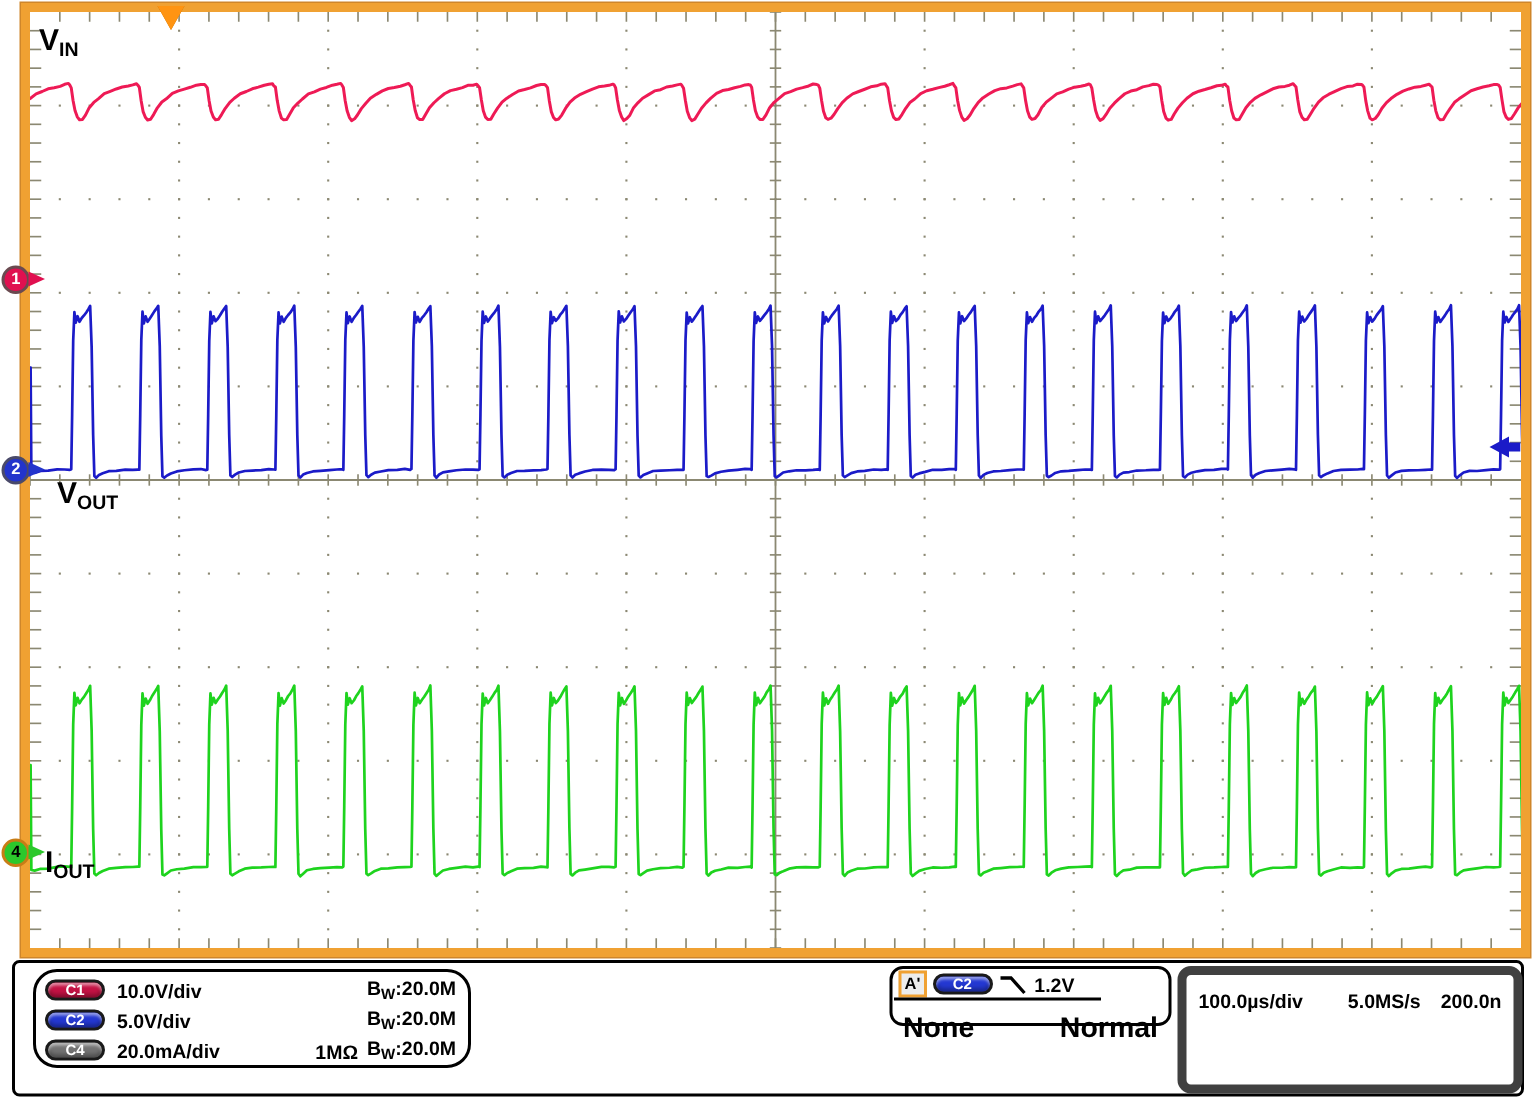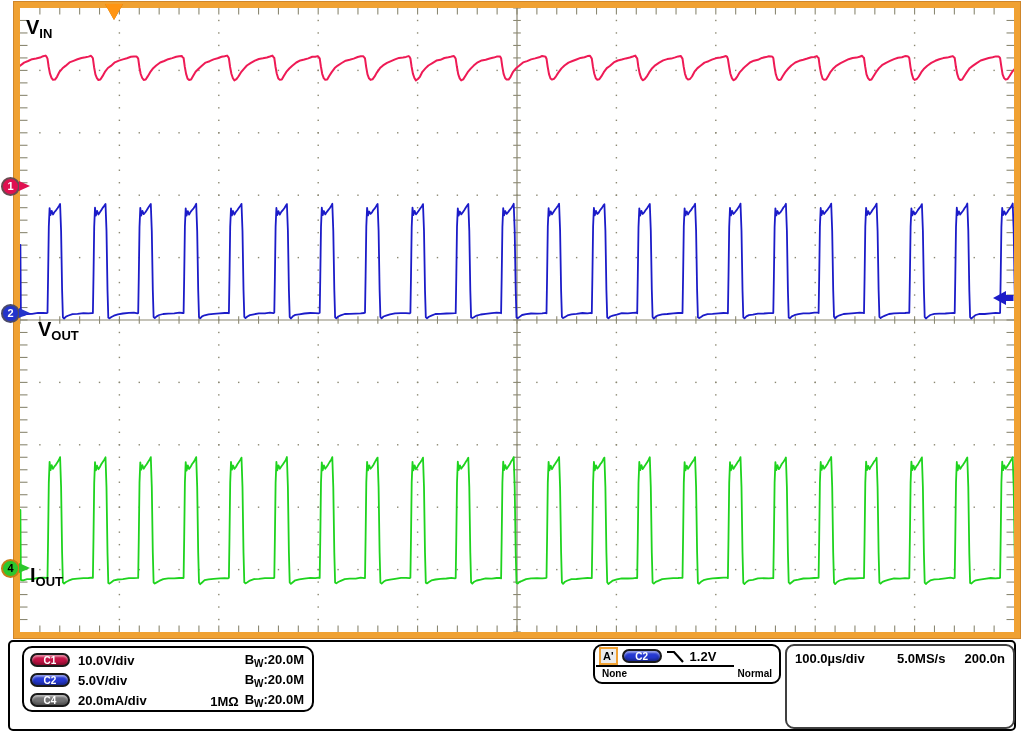--- a/index.html
+++ b/index.html
@@ -23,41 +23,41 @@
             width:0;height:0;border-top:5px solid transparent;border-bottom:5px solid transparent;
             border-left:11px solid #000;}
   
   .wlabel{position:absolute;z-index:5;font-weight:bold;font-size:20px;color:#000;letter-spacing:0;}
   .wlabel .sub{font-size:13px;font-weight:bold;vertical-align:-4px;}
   
   .bbar{position:absolute;left:8px;top:640px;width:1008px;height:91px;box-sizing:border-box;
         border:2px solid #000;border-radius:5px;background:#fff;z-index:6;}
   .bbar,.bbar *{font-weight:bold;color:#000;}
   .chanbox{position:absolute;left:12px;top:4px;width:292px;height:66px;box-sizing:border-box;
-           border:2px solid #000;border-radius:10px;padding:2px 8px 0 6px;background:#fff;}
+           border:2px solid #000;border-radius:16px;padding:2px 8px 0 6px;background:#fff;}
   .chrow{display:flex;align-items:center;height:20px;}
   .pill{min-width:40px;height:14px;box-sizing:border-box;border:2px solid #1a1a1a;border-radius:9px;
         color:#fff;font-size:10px;display:inline-flex;align-items:center;justify-content:center;
         box-shadow:inset 0 2px 2px rgba(255,255,255,.5),inset 0 -2px 3px rgba(0,0,0,.35);}
   .pill.c1{background:#c41244;}
   .pill.c2{background:#2438d2;}
   .pill.c4{background:#737373;}
   .chrow .setting{margin-left:8px;font-size:13px;}
   .chrow .rgrp{margin-left:auto;font-size:13px;display:flex;align-items:flex-end;gap:6px;}
   .bwsub{font-size:10px;vertical-align:-3px;}
   .trigbox{position:absolute;left:583px;top:2px;width:188px;height:40px;box-sizing:border-box;
            border:2px solid #000;border-radius:9px;background:#fff;}
   .trow1{display:flex;align-items:center;height:18px;padding:1px 4px 0 4px;gap:4px;}
   .abox{border:2px solid #f0a132;background:#ececec;font-size:11px;padding:0 2px;line-height:12px;height:14px;
         display:inline-flex;align-items:center;}
   .tlevel{font-size:13px;}
   .tdivider{position:absolute;left:1px;top:19px;width:138px;height:2px;background:#000;}
-  .trow2{display:flex;justify-content:space-between;padding:3px 7px 0 7px;font-size:10px;}
+  .trow2{display:flex;justify-content:space-between;padding:3px 7px 0 7px;font-size:19px;margin-top:7px;}
   .timebox{position:absolute;left:775px;top:2px;width:230px;height:85px;box-sizing:border-box;
-           border:2px solid #404040;border-radius:9px;background:#fff;padding:2px 8px 0 8px;}
+           border:6px solid #404040;border-radius:9px;background:#fff;padding:7px 8px 0 8px;}
   .trow{display:flex;align-items:center;height:20px;font-size:13px;}
   .trow .colA{width:102px;}
   .trow .colB{flex:1;text-align:left;}
   .trow .colC{text-align:right;min-width:54px;}
   .trow .colC.rl{padding-right:26px;}
 </style>
 </head>
 <body>
 
 <div class="scope">

